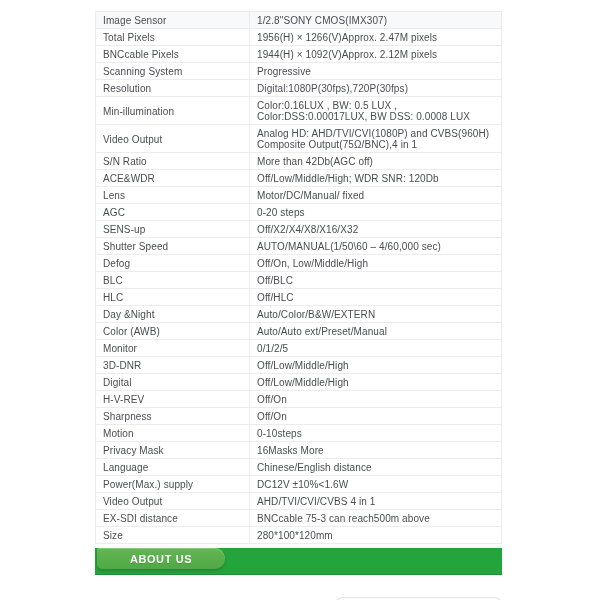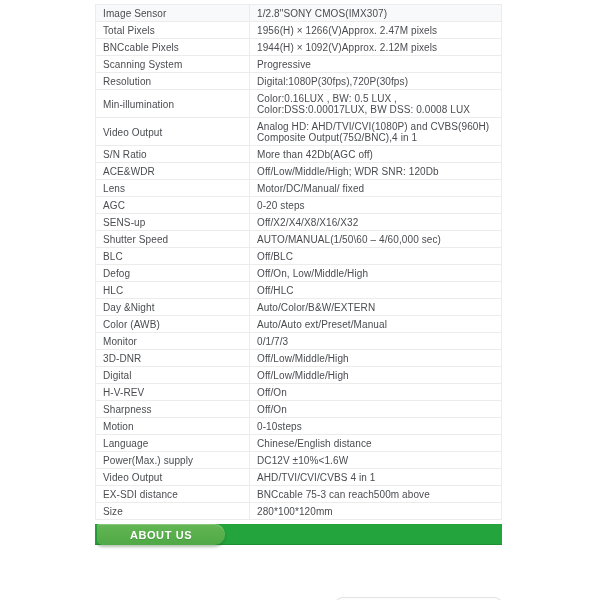--- a/index.html
+++ b/index.html
@@ -12,21 +12,21 @@
   }
   * { margin: 0; padding: 0; box-sizing: border-box; }
   html, body {
     width: 600px; height: 600px;
     background: #ffffff;
     font-family: "Liberation Sans", "DejaVu Sans", sans-serif;
     overflow: hidden;
   }
   .content-wrap {
     position: absolute;
-    left: 95px; top: 4px;
+    left: 95px; top: 11px;
     width: 407px;
   }
   table.spec-table {
     width: 100%;
     border-collapse: collapse;
     border: 1px solid var(--border-color);
   }
   table.spec-table td {
     font-size: 10px;
     line-height: 11px;
@@ -38,21 +38,21 @@
   }
   td.spec-label {
     width: 154px;
     border-right: 1px solid var(--border-color);
   }
   tr.highlight td { background: var(--highlight-row); }
   .section-banner {
     position: relative;
     margin-top: 4px;
     width: 100%;
-    height: 21px;
+    height: 27px;
     background: var(--banner-green);
     border-bottom: 1px solid #1e8f33;
   }
   .section-tab {
     position: absolute;
     left: 2px; top: 0;
     width: 128px;
     height: 21px;
     background: linear-gradient(to bottom, var(--tab-green-top), var(--tab-green-bottom));
     border-radius: 4px 15px 15px 7px;
@@ -145,47 +145,47 @@
     <td class="spec-label">SENS-up</td>
     <td class="spec-value">Off/X2/X4/X8/X16/X32</td>
   </tr>
 
   <tr>
     <td class="spec-label">Shutter Speed</td>
     <td class="spec-value">AUTO/MANUAL(1/50\60 – 4/60,000 sec)</td>
   </tr>
 
   <tr>
+    <td class="spec-label">Defog</td>
+    <td class="spec-value">Off/On, Low/Middle/High</td>
+  </tr>
+
+  <tr>
     <td class="spec-label">BLC</td>
     <td class="spec-value">Off/BLC</td>
   </tr>
 
   <tr>
-    <td class="spec-label">Defog</td>
-    <td class="spec-value">Off/On, Low/Middle/High</td>
-  </tr>
-
-  <tr>
     <td class="spec-label">HLC</td>
     <td class="spec-value">Off/HLC</td>
   </tr>
 
   <tr>
     <td class="spec-label">Day &amp;Night</td>
     <td class="spec-value">Auto/Color/B&amp;W/EXTERN</td>
   </tr>
 
   <tr>
     <td class="spec-label">Color (AWB)</td>
     <td class="spec-value">Auto/Auto ext/Preset/Manual</td>
   </tr>
 
   <tr>
     <td class="spec-label">Monitor</td>
-    <td class="spec-value">0/1/7/3</td>
+    <td class="spec-value">0/1/2/5</td>
   </tr>
 
   <tr>
     <td class="spec-label">3D-DNR</td>
     <td class="spec-value">Off/Low/Middle/High</td>
   </tr>
 
   <tr>
     <td class="spec-label">Digital</td>
     <td class="spec-value">Off/Low/Middle/High</td>
@@ -199,20 +199,24 @@
   <tr>
     <td class="spec-label">Sharpness</td>
     <td class="spec-value">Off/On</td>
   </tr>
 
   <tr>
     <td class="spec-label">Motion</td>
     <td class="spec-value">0-10steps</td>
   </tr>
 
+  <tr>
+    <td class="spec-label">Privacy Mask</td>
+    <td class="spec-value">16Masks More</td>
+  </tr>
 
   <tr>
     <td class="spec-label">Language</td>
     <td class="spec-value">Chinese/English distance</td>
   </tr>
 
   <tr>
     <td class="spec-label">Power(Max.) supply</td>
     <td class="spec-value">DC12V ±10%&lt;1.6W</td>
   </tr>

